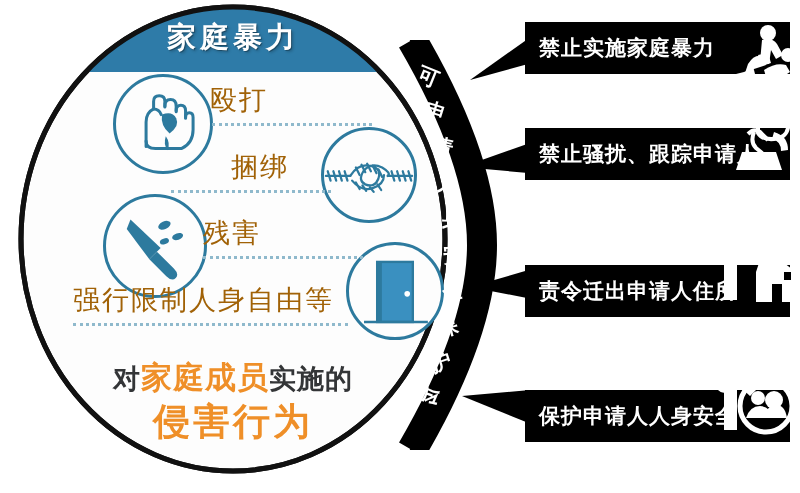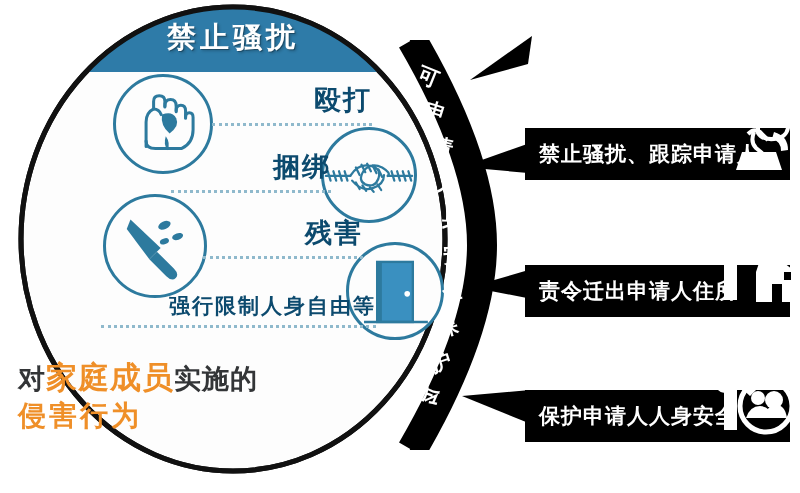--- a/index.html
+++ b/index.html
@@ -62,52 +62,52 @@
 
   #icon-fist   { left: 95px;  top: 70px;  width: 100px; height: 100px; }
   #icon-rope   { left: 303px; top: 123px; width: 96px;  height: 96px;  }
   #icon-knife  { left: 85px;  top: 190px; width: 104px; height: 104px; }
   #icon-door   { left: 328px; top: 238px; width: 98px;  height: 98px;  }
 
   
   .item-label {
     position: absolute;
     font-size: 27px;
-    font-weight: bold;
-    color: #0c4a6e;
+    font-weight: normal;
+    color: #a16207;
     letter-spacing: 2px;
     white-space: nowrap;
     z-index: 5;
-    text-align: right;
   }
   .item-label .dots {
     display: block;
     border-bottom: 3px dotted #8fb9cc;
     margin-top: 5px;
   }
   #label-1 { left: 192px; top: 78px;  }
   #label-1 .dots { width: 160px; margin-left: 2px; }
   #label-2 { left: 213px; top: 145px; }
   #label-2 .dots { width: 160px; margin-left: -60px; }
   #label-3 { left: 185px; top: 211px; }
   #label-3 .dots { width: 160px; margin-left: 0px; }
-  #label-4 { left: 55px;  top: 288px; font-size: 21px; margin-left: 28px; }
+  #label-4 { left: 55px;  top: 278px; font-size: 27px; }
   #label-4 .dots { width: 275px; margin-left: 0px; }
 
   
   #summary {
     position: absolute;
     left: 0;
     top: 355px;
     width: 430px;
+    text-align: center;
     z-index: 5;
     line-height: 1.22;
   }
   #summary .line1 { font-size: 27px; font-weight: bold; color: #333537; letter-spacing: 1px; }
-  #summary .line2 { font-size: 28px; font-weight: bold; color: #ef8f28; letter-spacing: 3px; margin-top: 2px; }
+  #summary .line2 { font-size: 37px; font-weight: bold; color: #ef8f28; letter-spacing: 3px; margin-top: 2px; }
   .hl { color: #ef8f28; font-size: 31px; }
 
   
   #banner-svg {
     position: absolute;
     left: 390px;
     top: 40px;
     width: 140px;
     height: 410px;
     z-index: 8;
@@ -183,21 +183,21 @@
 
       <ellipse cx="215" cy="235" rx="212" ry="232" fill="#fdfdfd" stroke="#111111" stroke-width="5"></ellipse>
 
       <g clip-path="url(#clipCircle)">
         <rect x="-10" y="-10" width="450" height="78" fill="#2e7ba8"></rect>
       </g>
 
       <ellipse cx="215" cy="235" rx="212" ry="232" fill="none" stroke="#111111" stroke-width="5"></ellipse>
     </svg>
 
-    <div id="header-title">禁止骚扰</div>
+    <div id="header-title">家庭暴力</div>
 
     <div class="icon-circle" id="icon-fist">
       <svg viewBox="0 0 100 100">
         <g fill="none" stroke="#2d7a9e" stroke-width="3.2" stroke-linecap="round" stroke-linejoin="round">
           <path d="M32 74 L32 48 Q32 38 40 34 L40 26 Q40 20 46 20 Q52 20 52 26 L52 32"></path>
           <path d="M52 31 Q52 24 58 24 Q64 24 64 31 L64 37"></path>
           <path d="M64 36 Q64 30 69 30 Q74 30 74 36 L74 44"></path>
           <path d="M74 43 Q74 38 78 38 Q82 38 82 43 L82 56 Q82 70 70 76 L42 76 Q32 76 32 68"></path>
           <path d="M40 34 Q46 34 48 40"></path>
         </g>
@@ -289,20 +289,23 @@
   <svg class="connector" style="left:462px; top:135px; width:75px; height:50px;">
     <polygon points="0,32 68,8 66,38" fill="#000000"></polygon>
   </svg>
   <svg class="connector" style="left:470px; top:265px; width:70px; height:60px;">
     <polygon points="0,22 62,4 62,34" fill="#000000"></polygon>
   </svg>
   <svg class="connector" style="left:462px; top:382px; width:75px; height:60px;">
     <polygon points="0,14 68,8 64,40" fill="#000000"></polygon>
   </svg>
 
+  <div class="bar" id="bar-1">
+    <span class="bar-text">禁止实施家庭暴力</span>
+  </div>
   <div class="bar-pic" id="pic-1">
     <svg width="74" height="58" viewBox="0 0 74 58">
       <g fill="#ffffff">
         <circle cx="46" cy="9" r="8"></circle>
         <path d="M40 16 q10 -3 15 4 l6 11 -7 4 -5 -9 -2 14 -9 -2 z"></path>
         <path d="M36 31 l10 -2 3 10 -9 3 z"></path>
         <path d="M26 40 q6 -10 14 -8 l4 9 -12 4 -2 9 -8 -2 z"></path>
         <path d="M22 48 l10 -2 2 8 -11 2 z"></path>
         <path d="M14 50 l12 -3 2 7 -13 3 z"></path>
         <circle cx="66" cy="31" r="7"></circle>

